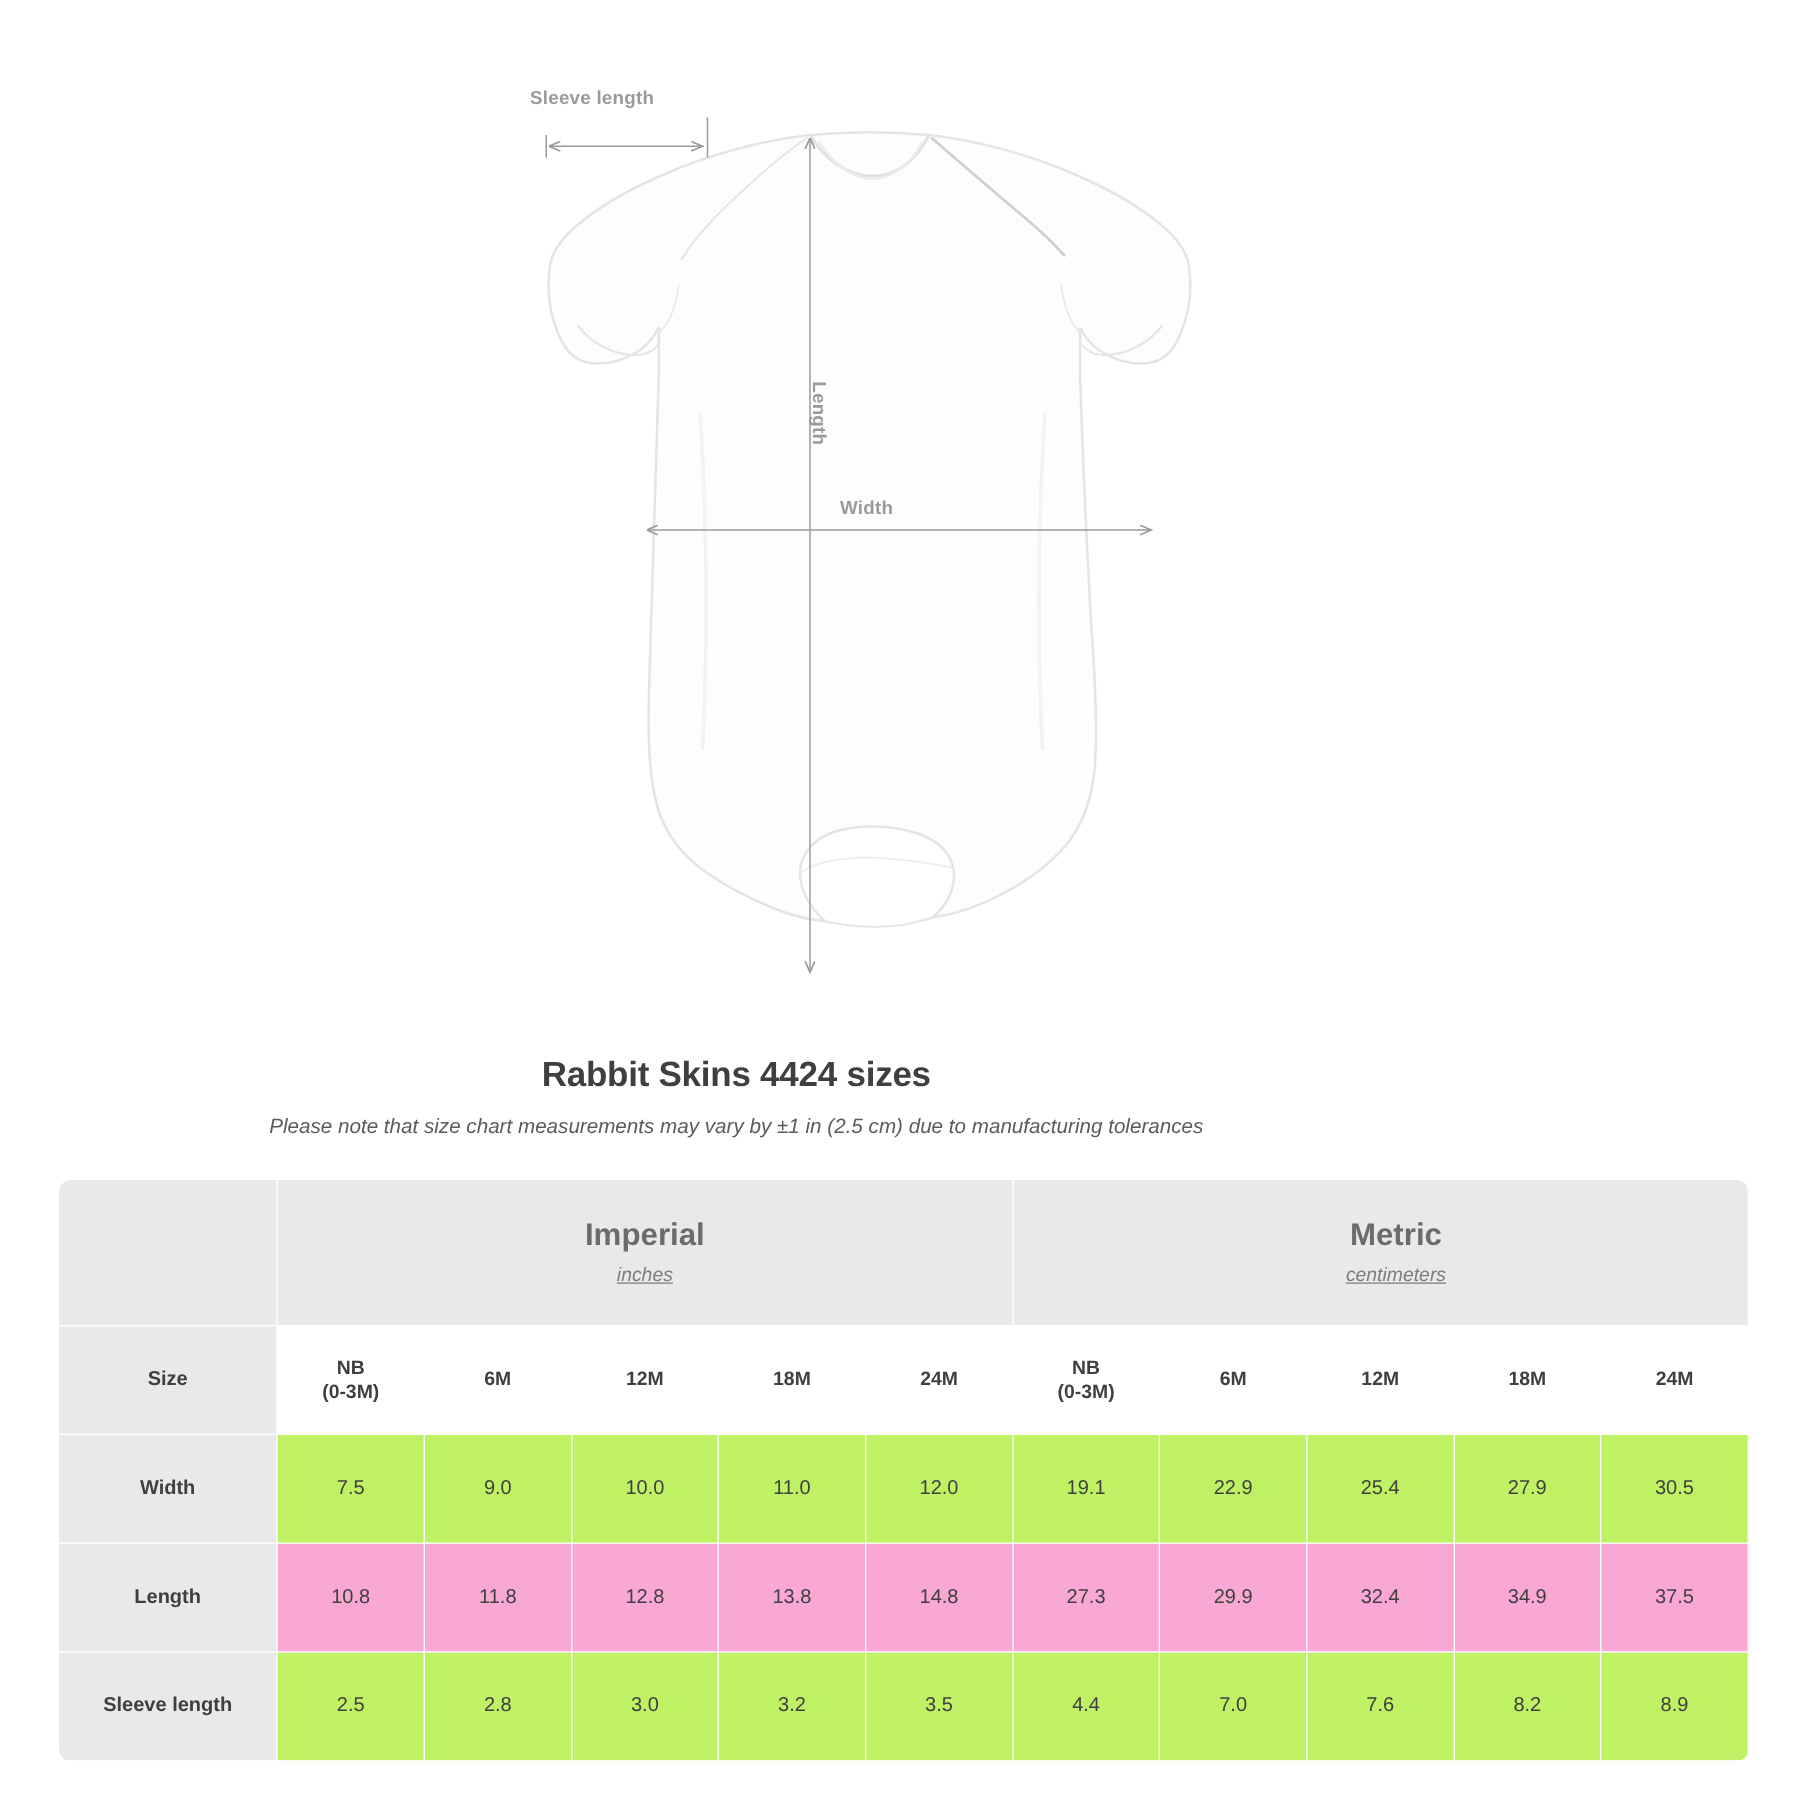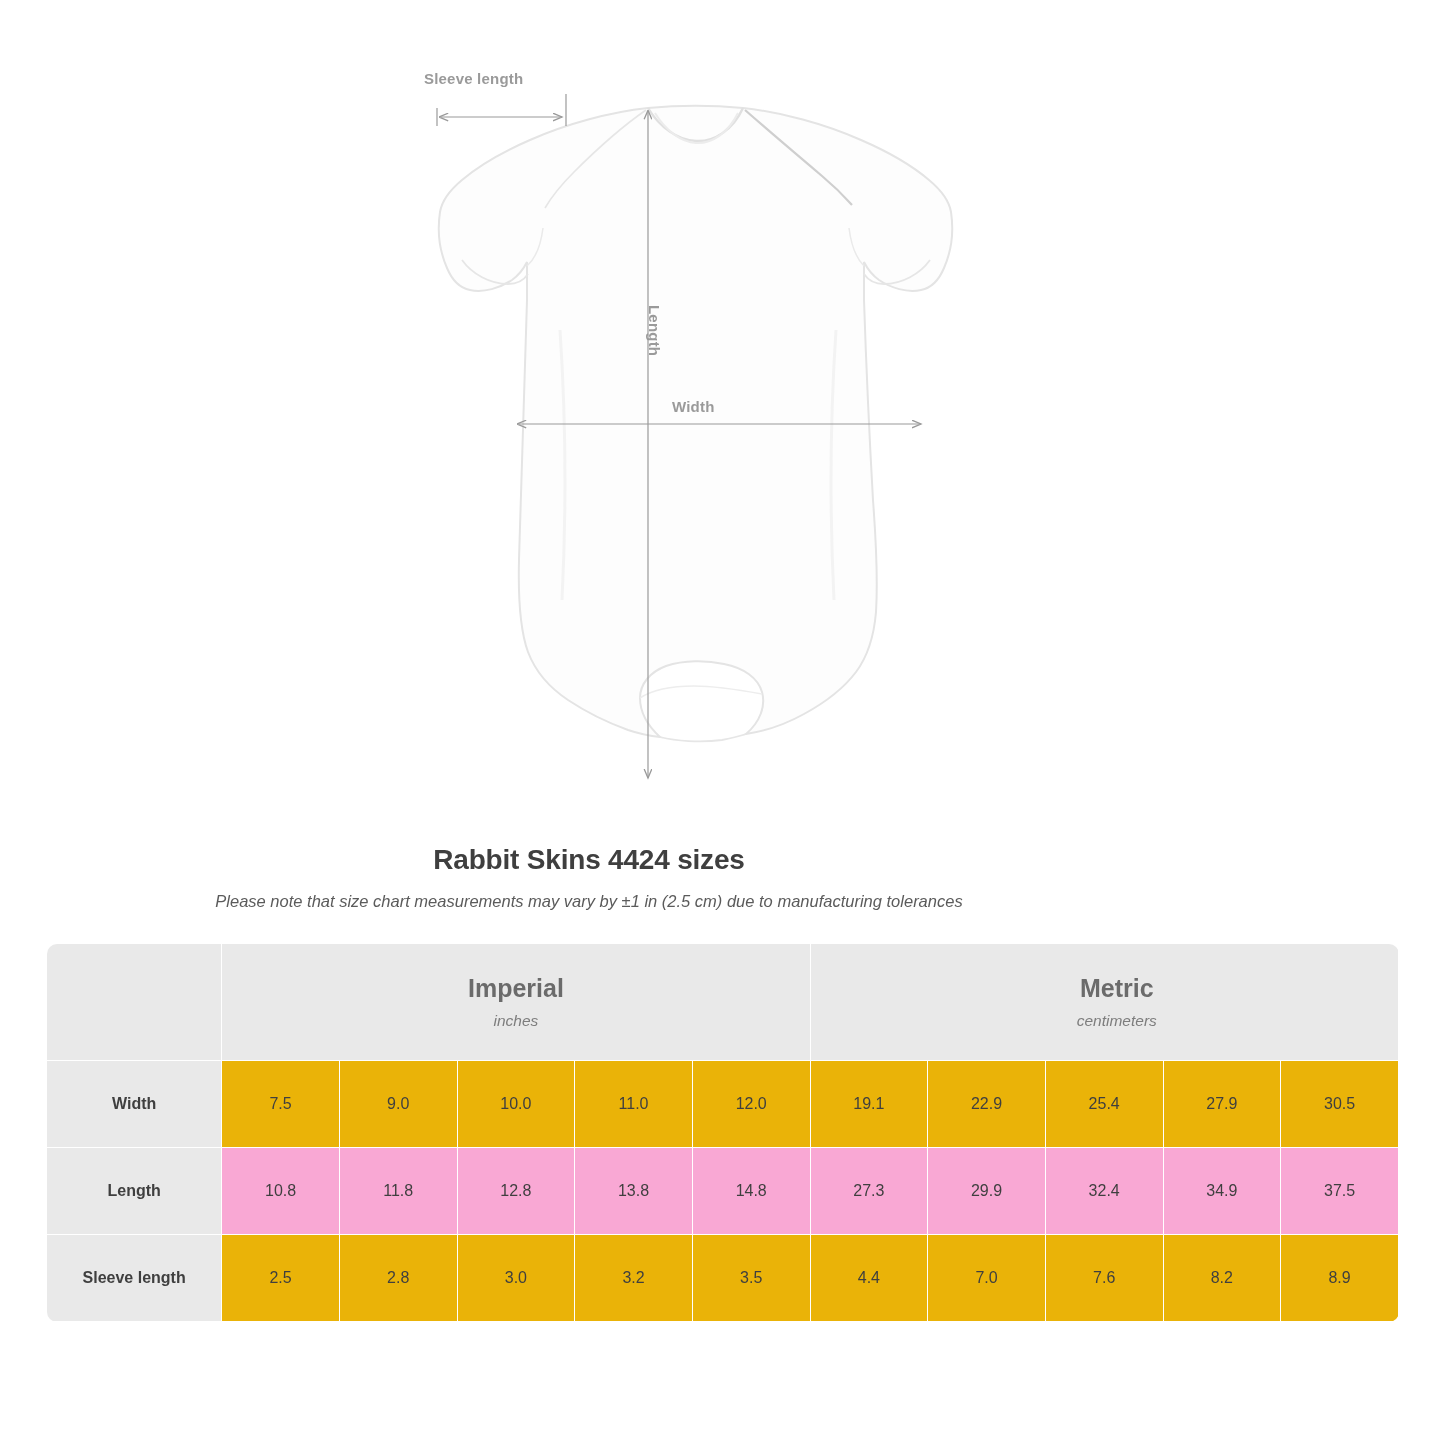--- a/index.html
+++ b/index.html
@@ -98,20 +98,21 @@
     font-size: 25px;
     font-weight: bold;
     color: #6b6b6b;
     text-align: center;
   }
   .unit-sub {
     font-size: 15.5px;
     font-style: italic;
     color: #7d7d7d;
     margin-top: 9px;
+    text-decoration: underline;
   }
 
   
   .size-row td {
     background: #ffffff;
     height: 84px;
     font-size: 15.5px;
     font-weight: bold;
     color: #3f3f3f;
     line-height: 1.25;
@@ -120,21 +121,21 @@
     background: #e9e9e9;
     font-size: 16px;
   }
 
   
   .data-row td {
     height: 84px;
     font-size: 16px;
     color: #3f3f3f;
   }
-  .data-row.shade td { background: #eab308; }
+  .data-row.shade td { background: #bef264; }
   .data-row.plain td { background: #f9a8d4; }
   .data-row td.rowhead {
     background: #e9e9e9;
     font-weight: bold;
   }
   .data-row.last td.rowhead { border-bottom-left-radius: 10px; }
   .data-row.last td.cell-last { border-bottom-right-radius: 10px; text-align: center; }
   col.c-head { width: 175px; }
   col.c-cell { width: 117.5px; }
 </style>
@@ -253,20 +254,39 @@
           <td colspan="5">
             <div class="unit-name">Imperial</div>
             <div class="unit-sub">inches</div>
           </td>
           <td colspan="5" class="unit-last">
             <div class="unit-name">Metric</div>
             <div class="unit-sub">centimeters</div>
           </td>
         </tr>
 
+        <tr class="size-row">
+          <td class="rowhead">Size</td>
+          <td>
+            <div>NB</div>
+            <div>(0-3M)</div>
+          </td>
+          <td>6M</td>
+          <td>12M</td>
+          <td>18M</td>
+          <td>24M</td>
+          <td>
+            <div>NB</div>
+            <div>(0-3M)</div>
+          </td>
+          <td>6M</td>
+          <td>12M</td>
+          <td>18M</td>
+          <td>24M</td>
+        </tr>
 
         <tr class="data-row shade">
           <td class="rowhead">Width</td>
           <td>7.5</td>
           <td>9.0</td>
           <td>10.0</td>
           <td>11.0</td>
           <td>12.0</td>
           <td>19.1</td>
           <td>22.9</td>

